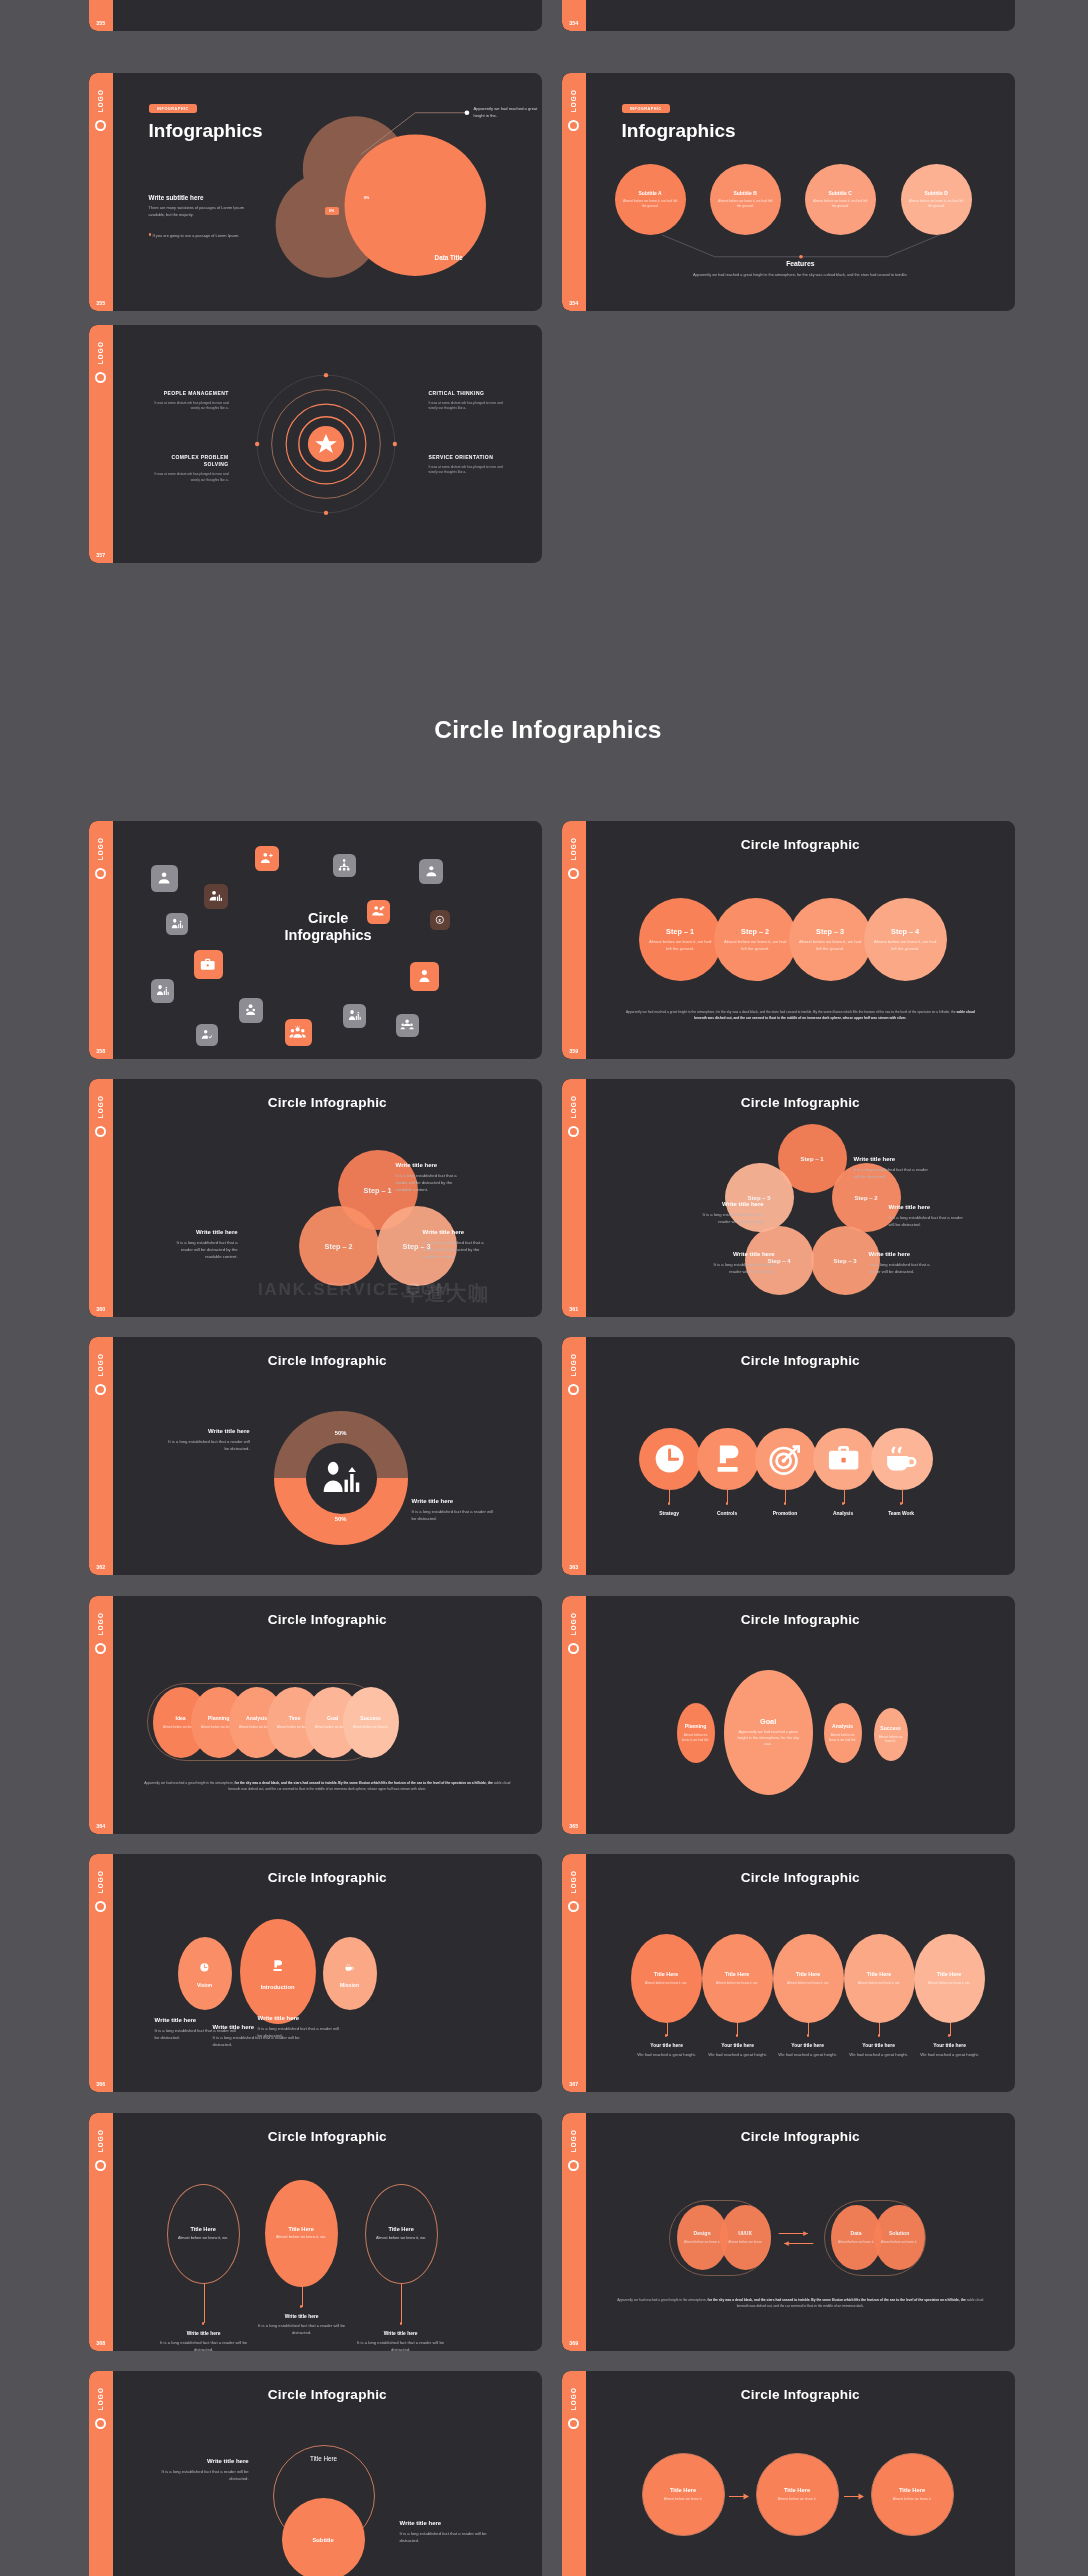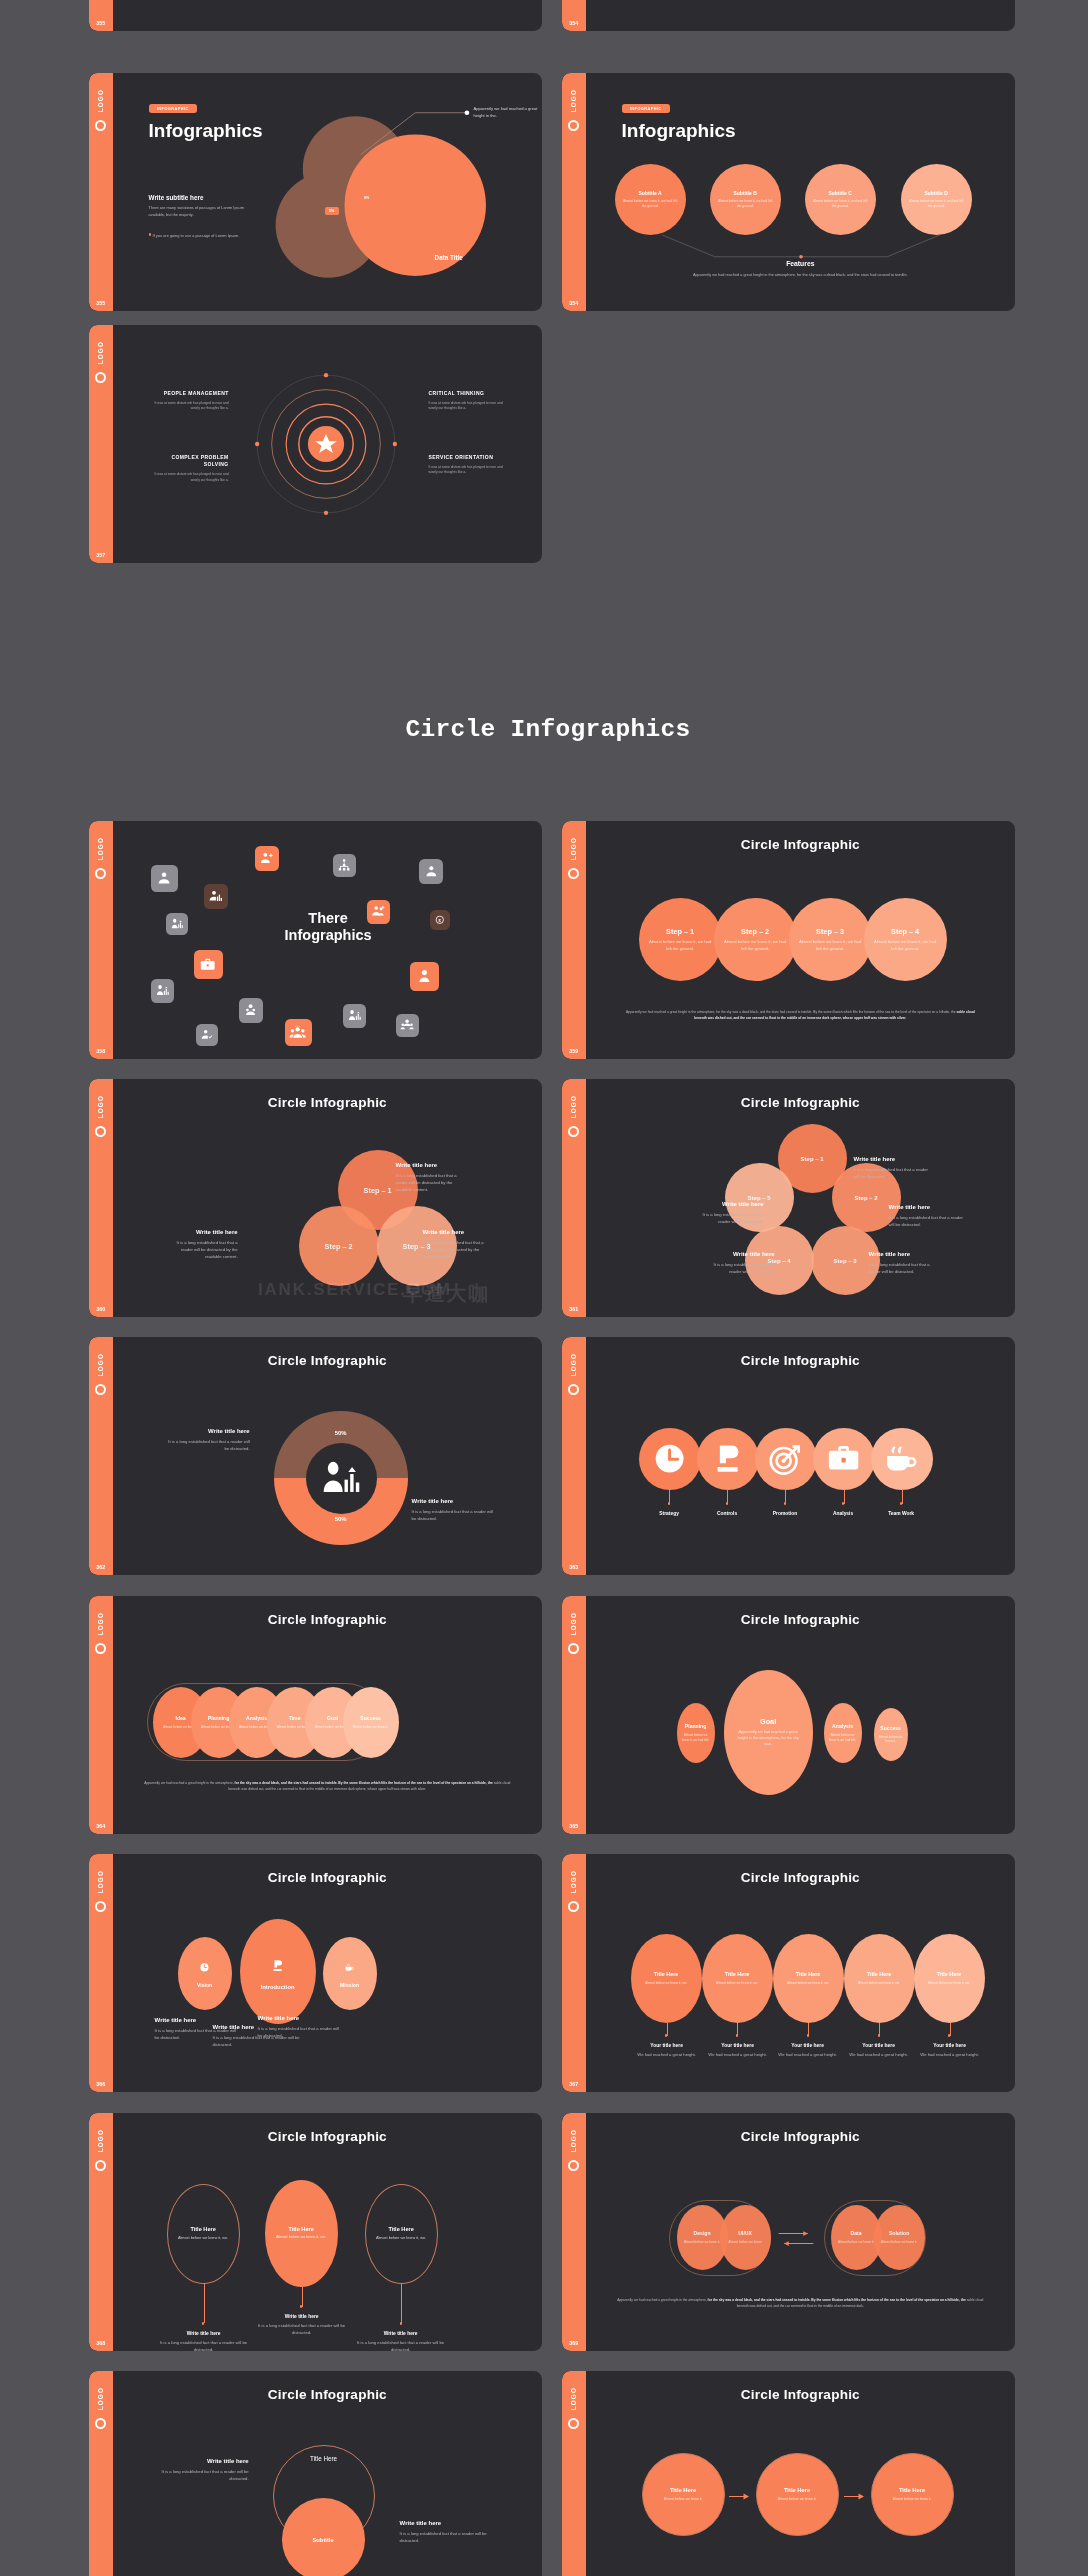--- a/index.html
+++ b/index.html
@@ -62,21 +62,21 @@
   .bdy{ font-size:4.2px; line-height:1.7; color:#b7b7bc; margin-top:3.6px; }
 
   .lbl{ font-size:4.9px; font-weight:700; color:#fff; }
 
   .stem{ position:absolute; width:0.9px; background:#f98158; }
   .dot{ position:absolute; width:2.7px;height:2.7px;border-radius:50%; background:#f98158; }
 
   
   .section-title{
     position:absolute; left:8px; right:0; text-align:center;
-    font-size:24.5px; font-weight:700; color:#fff; letter-spacing:0.3px;font-family:Liberation Mono, monospace;
+    font-size:24.5px; font-weight:700; color:#fff; letter-spacing:0.3px;
   }
 
   
   .tile{ position:absolute; border-radius:5.4px; display:flex; align-items:center; justify-content:center; }
   .tile svg{ display:block; }
   .hero-title{
     position:absolute; text-align:center; font-size:14.5px; font-weight:700;
     line-height:1.18; color:#fff;
   }
   .wm{
@@ -342,21 +342,21 @@
               <path d="M15.8 19c0-2.3 1.6-3.6 3.6-3.6S23 16.7 23 19z"></path>
             </svg>
           </div>
           <div class="tile" style="left: 83px; top: 203px; width: 22px; height: 22px; background: rgb(141, 141, 147);">
             <svg viewBox="0 0 24 24" width="62%" height="62%" fill="#fff">
               <circle cx="10" cy="6.5" r="3.1"></circle>
               <path d="M3 19c0-3.7 3.1-5.8 7-5.8 1.4 0 2.7.3 3.8.8V19z"></path>
               <path d="M16 14.5l1.6 1.7 3.2-3.4 1 1-4.2 4.5-2.6-2.7z"></path>
             </svg>
           </div>
-          <div class="hero-title" style="left: 127px; top: 89px; width: 177px;"><span>There</span><br>
+          <div class="hero-title" style="left: 127px; top: 89px; width: 177px;"><span>Circle</span><br>
        <span>Infographics</span></div>
         </div>
       </div>
       <div class="slide" style="left: 562px; top: 821px; width: 453px; height: 238px;">
         <div class="rail">
           <span class="logo-text">LOGO</span>
                   <span class="logo-ring"></span>
                   <div class="pgnum">359</div>
         </div>
         <div class="canvas">

